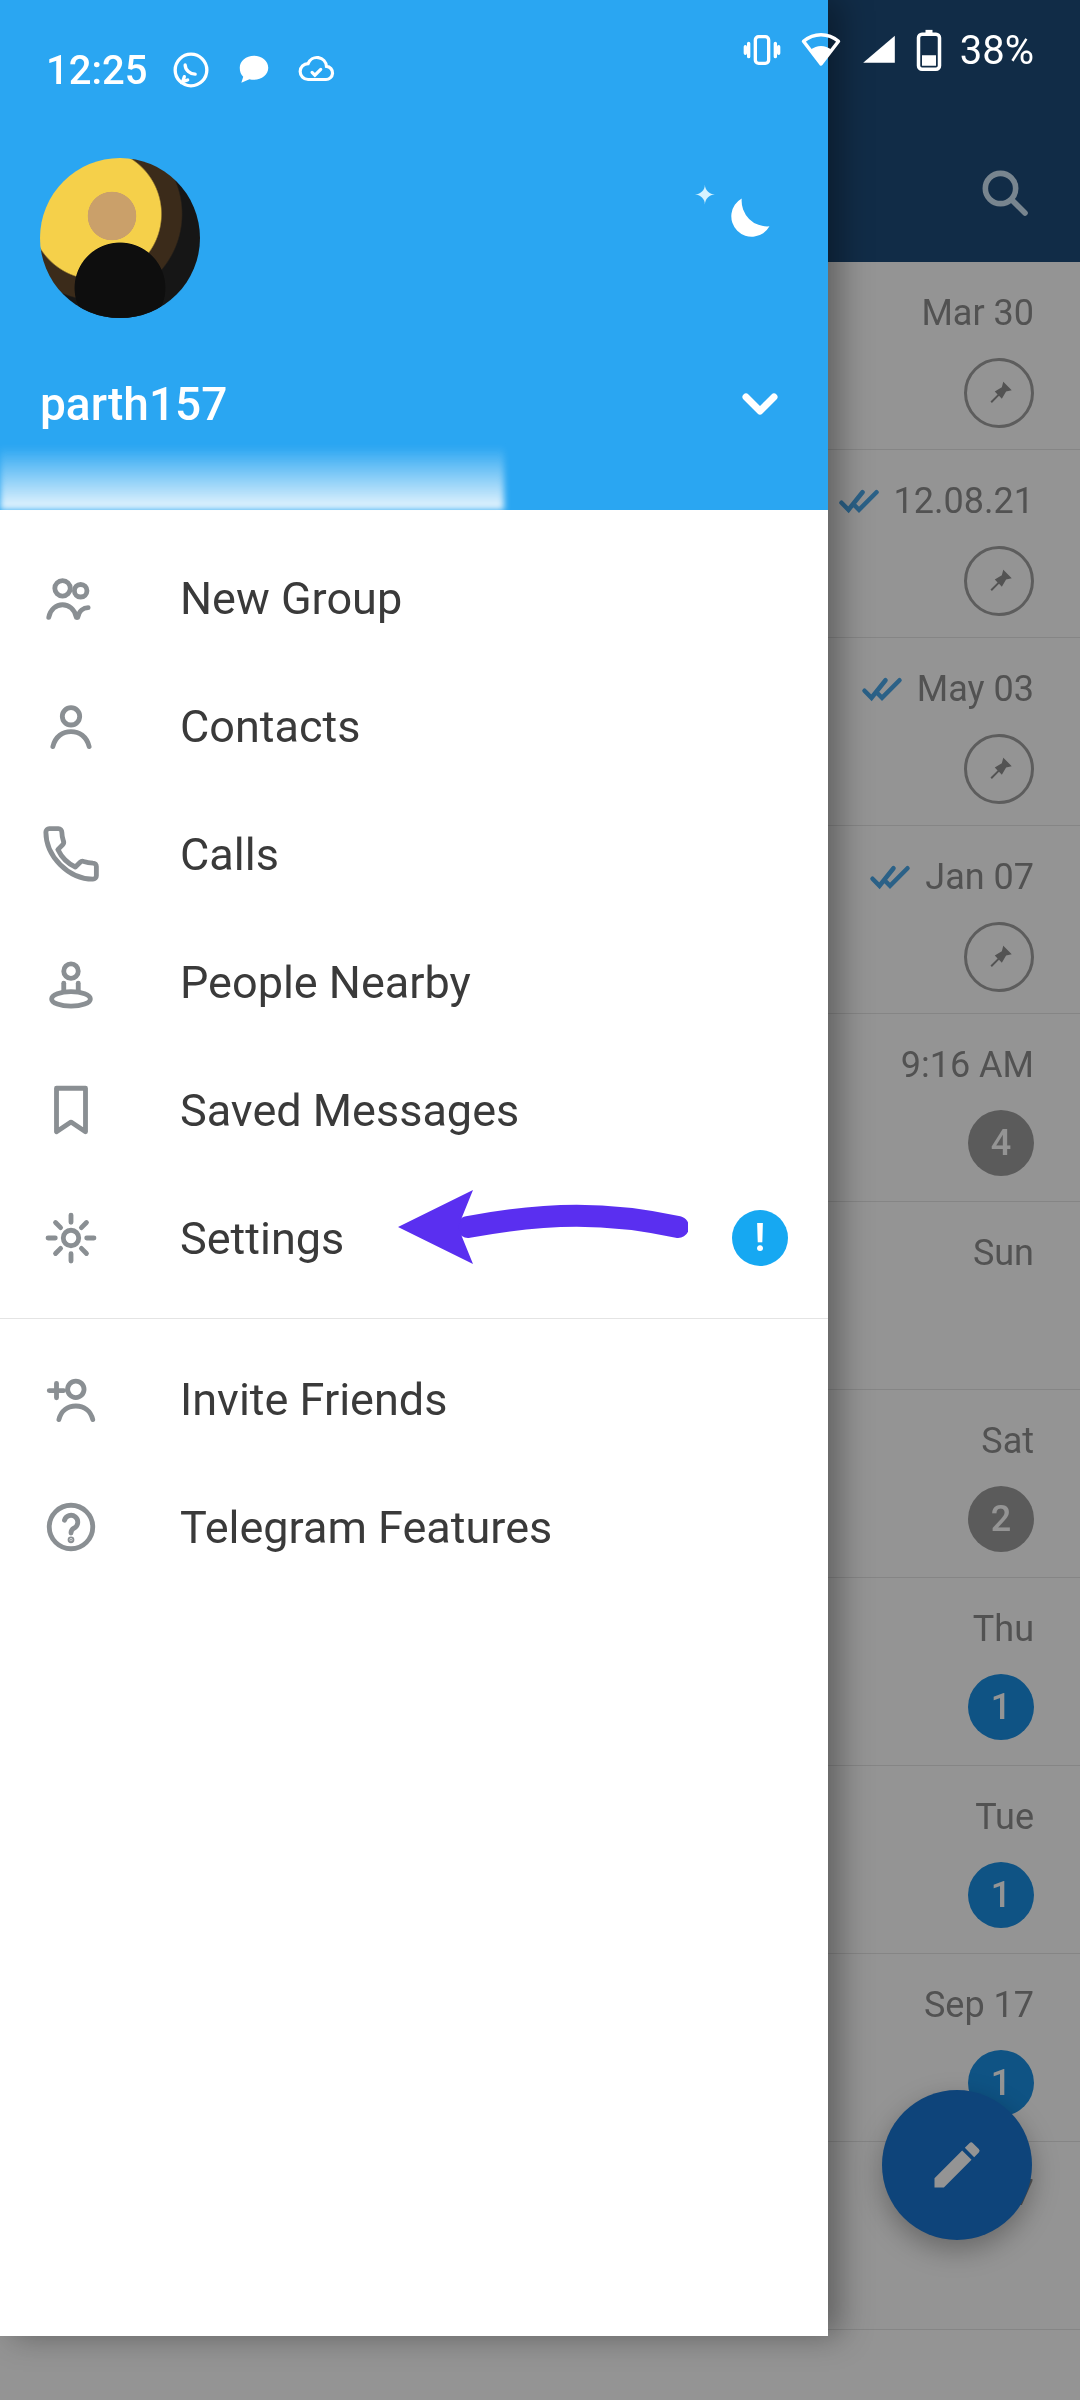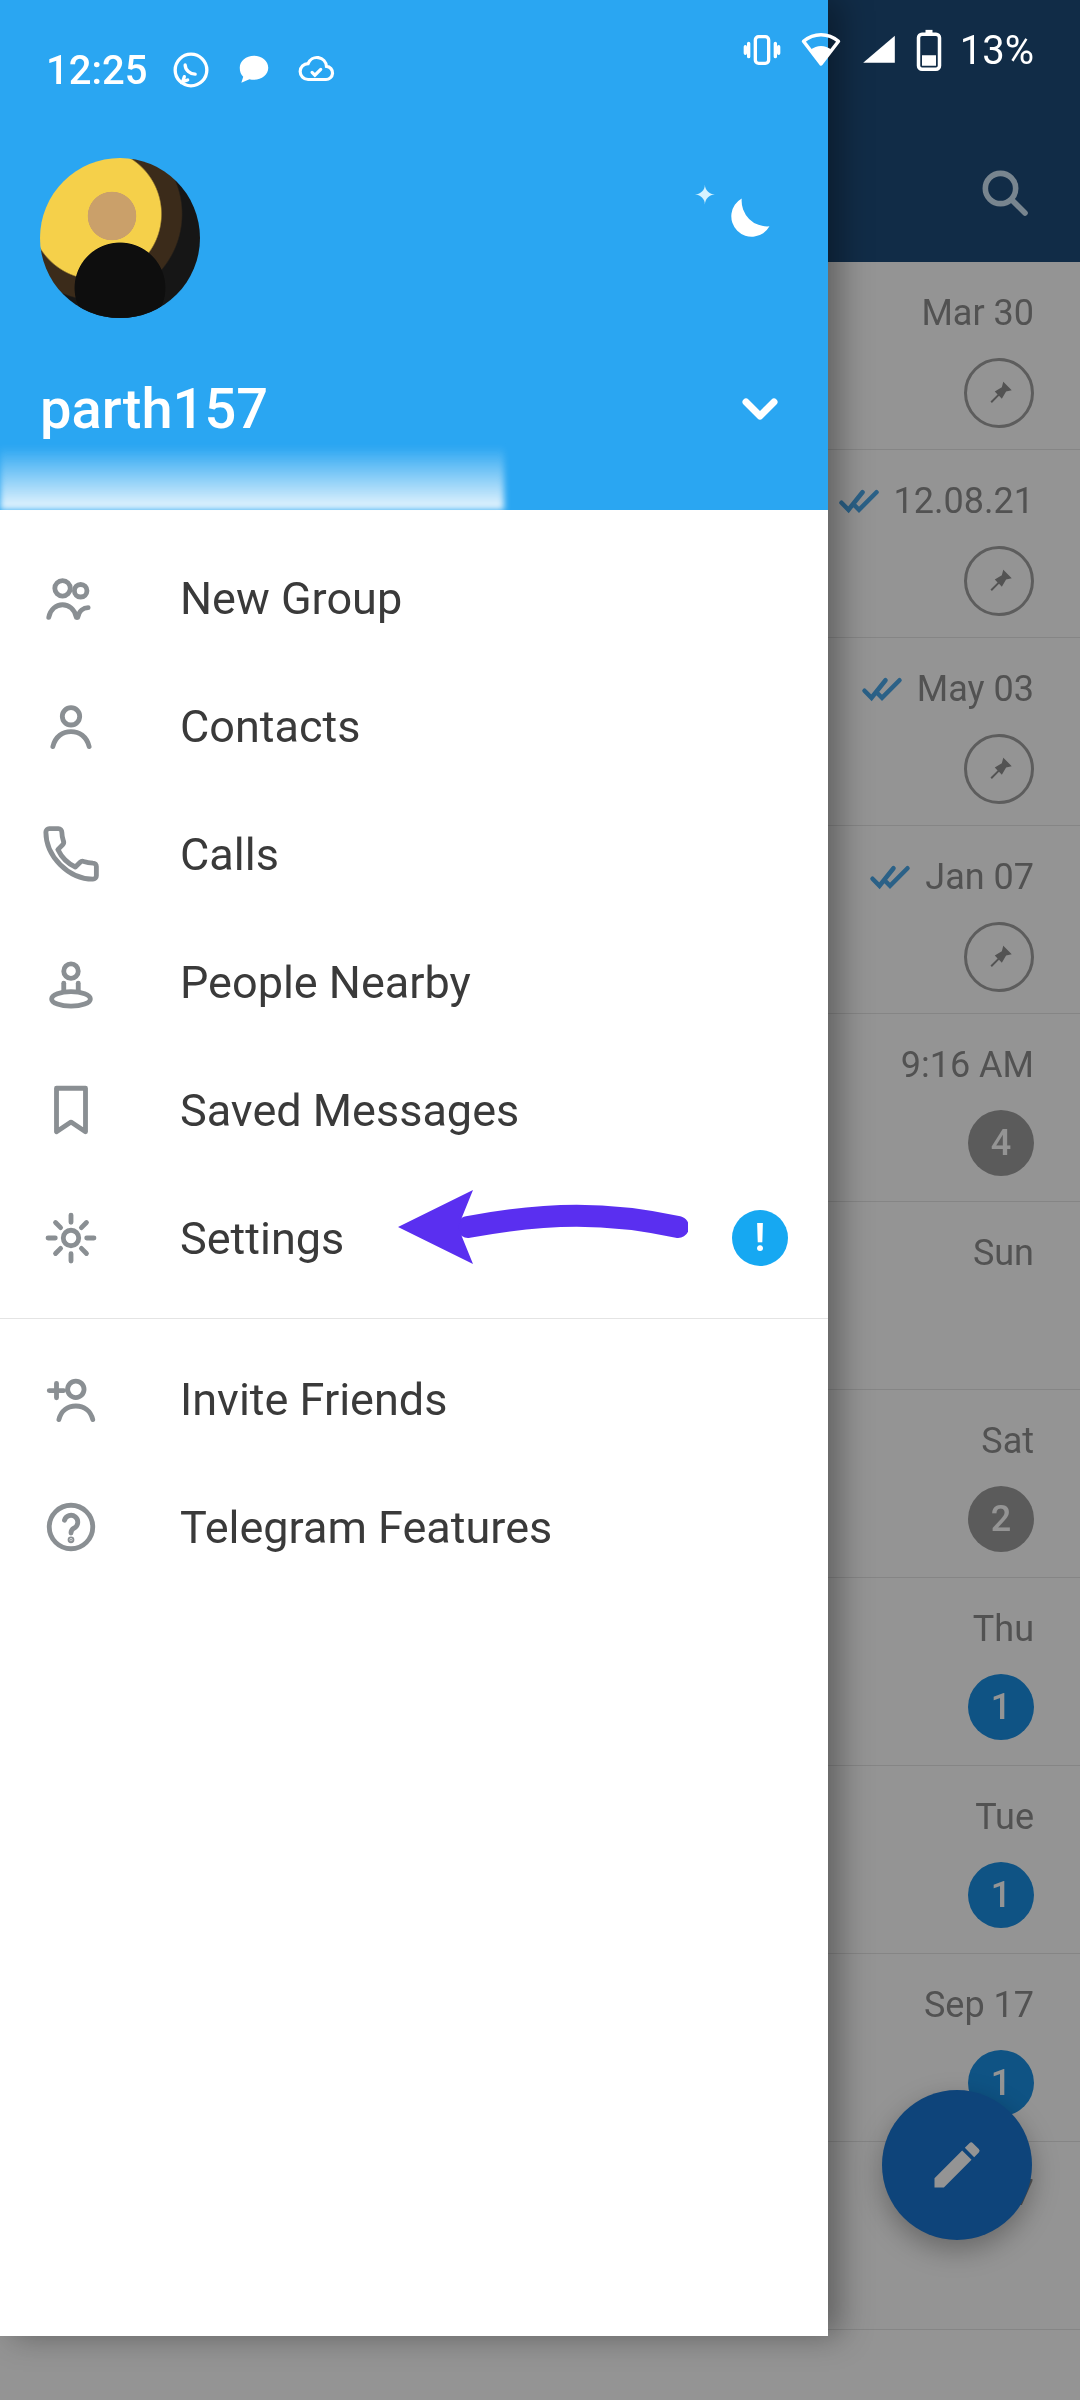--- a/index.html
+++ b/index.html
@@ -146,21 +146,21 @@
   }
   .theme-toggle {
     position: absolute; right: 50px; top: 190px;
   }
   .theme-toggle svg { width: 68px; height: 68px; }
   .theme-toggle .sparkle { position:absolute; left:-16px; top:-10px; color:#d7f3ff; font-size:26px; }
   .username-row {
     position: absolute; left: 40px; right: 40px; top: 376px;
     display: flex; align-items: center; justify-content: space-between;
   }
-  .username-row .name { font-size: 56px; font-weight: 500; }
+  .username-row .name { font-size: 46px; font-weight: 500; }
   .username-row svg { width: 56px; height: 56px; }
   .blur-strip {
     position: absolute;
     left: 0; right: 324px; top: 446px; height: 64px;
     background: linear-gradient(180deg, rgba(255,255,255,.0), rgba(255,255,255,.9));
     filter: blur(3px);
   }
 
   .drawer-menu { flex: 1; padding-top: 24px; }
   .menu-item {
@@ -490,19 +490,19 @@
         <path d="M12 20 6 12c3.6-3 8.4-3 12 0" fill="#fff"></path>
       </svg>
     <svg width="38" height="38" viewBox="0 0 24 24">
         <path d="M2 20L22 20 22 3z" fill="#fff"></path>
       </svg>
     <svg width="26" height="42" viewBox="0 0 14 24">
         <rect x="1" y="3" width="12" height="20" rx="2" fill="none" stroke="#fff" stroke-width="2"></rect>
         <rect x="5" y="0.5" width="4" height="2.5" fill="#fff"></rect>
         <rect x="3" y="15" width="8" height="6" fill="#fff"></rect>
       </svg>
-    <span>13%</span>
+    <span>38%</span>
   </div>
 </div>
 
 <div class="nav-bar">
   <div class="handle"></div>
 </div>
 
 </body></html>

